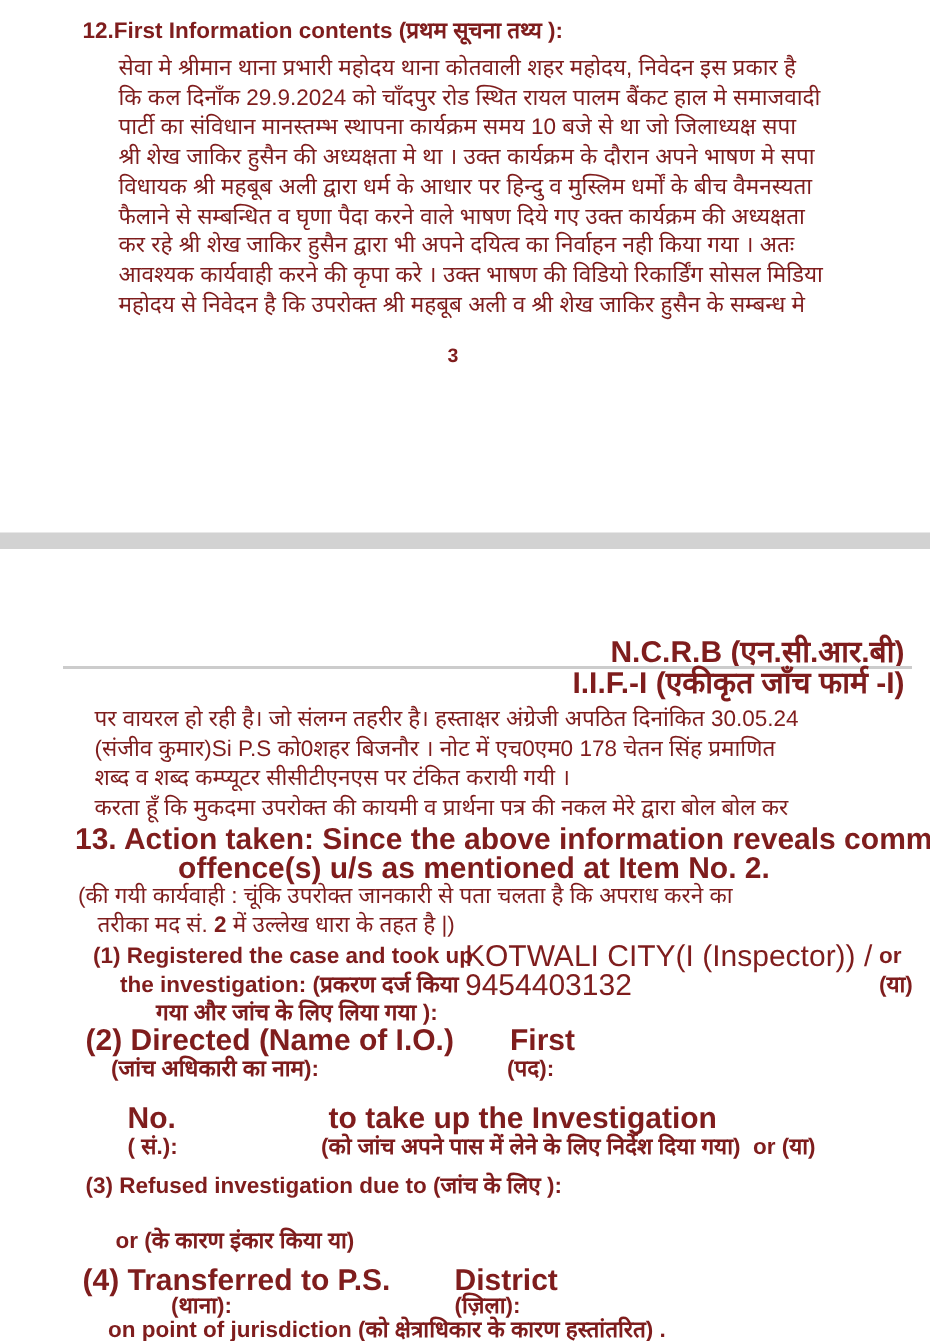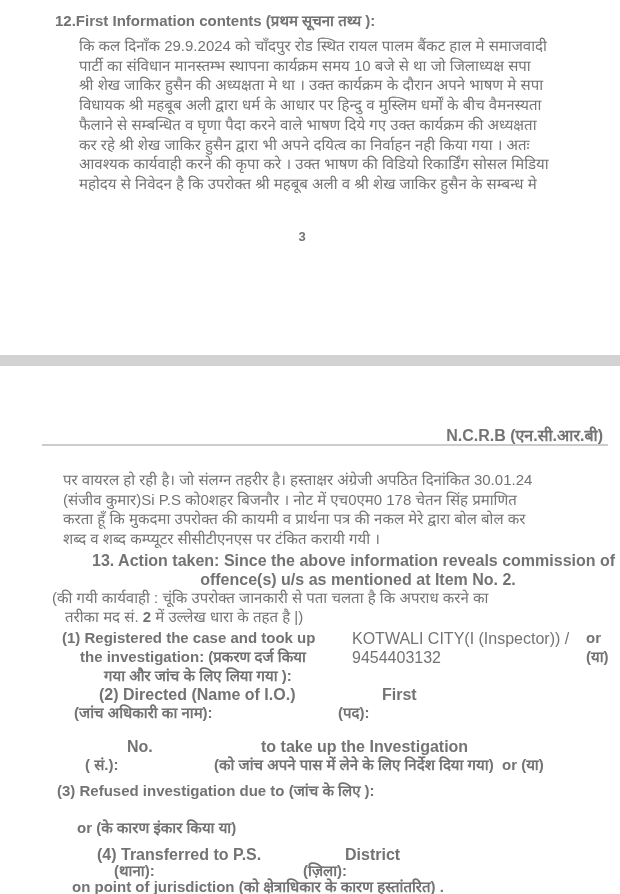--- a/index.html
+++ b/index.html
@@ -2,63 +2,65 @@
 <html><head>
 <meta charset="utf-8">
 <style>
   html,body{margin:0;padding:0;background:#ffffff;}
   .page{
     position:relative;
     width:620px;height:894px;
     background:#ffffff;
     overflow:hidden;
     font-family:"Liberation Sans","DejaVu Sans",sans-serif;
-    color:#737373;
+    color:#7f1d1d;
   }
   .abs{position:absolute;}
   .b{font-weight:bold;}
   .hin{font-size:15px;line-height:19.7px;}
-  .en{font-size:16px;line-height:19px;margin-left:42px;}
+  .en{font-size:20px;line-height:19px;}
   .small{font-size:13px;}
   .para-line{white-space:nowrap;}
   .sep-band{background:#d2d2d2;}
   .rule{background:#cccccc;}
   .right{text-align:right;}
   .center{text-align:center;}
 </style>
 </head>
 <body>
 
 <div class="page">
 
   <div class="abs b hin para-line" style="left:55px;top:11px;">12.First Information contents (प्रथम सूचना तथ्य ):</div>
 
   <div class="abs" style="left:79px;top:36px;width:500px;">
+    <div class="hin para-line">सेवा मे श्रीमान थाना प्रभारी महोदय थाना कोतवाली शहर महोदय, निवेदन इस प्रकार है</div>
     <div class="hin para-line">कि कल दिनाँक 29.9.2024 को चाँदपुर रोड स्थित रायल पालम बैंकट हाल मे समाजवादी</div>
     <div class="hin para-line">पार्टी का संविधान मानस्तम्भ स्थापना कार्यक्रम समय 10 बजे से था जो जिलाध्यक्ष सपा</div>
     <div class="hin para-line">श्री शेख जाकिर हुसैन की अध्यक्षता मे था । उक्त कार्यक्रम के दौरान अपने भाषण मे सपा</div>
     <div class="hin para-line">विधायक श्री महबूब अली द्वारा धर्म के आधार पर हिन्दु व मुस्लिम धर्मों के बीच वैमनस्यता</div>
     <div class="hin para-line">फैलाने से सम्बन्धित व घृणा पैदा करने वाले भाषण दिये गए उक्त कार्यक्रम की अध्यक्षता</div>
     <div class="hin para-line">कर रहे श्री शेख जाकिर हुसैन द्वारा भी अपने दयित्व का निर्वाहन नही किया गया । अतः</div>
     <div class="hin para-line">आवश्यक कार्यवाही करने की कृपा करे । उक्त भाषण की विडियो रिकार्डिंग सोसल मिडिया</div>
     <div class="hin para-line">महोदय से निवेदन है कि उपरोक्त श्री महबूब अली व श्री शेख जाकिर हुसैन के सम्बन्ध मे</div>
   </div>
 
   <div class="abs b small center" style="left:0;top:229px;width:604px;">3</div>
 
   <div class="abs sep-band" style="left:0;top:355px;width:620px;height:11px;"></div>
 
   <div class="abs b en right para-line" style="right:17px;top:426px;">N.C.R.B (एन.सी.आर.बी)</div>
   <div class="abs rule" style="left:42px;top:444px;width:566px;height:2px;"></div>
+  <div class="abs b en right para-line" style="right:17px;top:447px;">I.I.F.-I (एकीकृत जाँच फार्म -I)</div>
 
   <div class="abs" style="left:63px;top:470px;width:520px;">
-    <div class="hin para-line">पर वायरल हो रही है। जो संलग्न तहरीर है। हस्ताक्षर अंग्रेजी अपठित दिनांकित 30.01.24</div>
+    <div class="hin para-line">पर वायरल हो रही है। जो संलग्न तहरीर है। हस्ताक्षर अंग्रेजी अपठित दिनांकित 30.05.24</div>
     <div class="hin para-line">(संजीव कुमार)Si P.S को0शहर बिजनौर । नोट में एच0एम0 178 चेतन सिंह प्रमाणित</div>
+    <div class="hin para-line">शब्द व शब्द कम्प्यूटर सीसीटीएनएस पर टंकित करायी गयी ।</div>
     <div class="hin para-line">करता हूँ कि मुकदमा उपरोक्त की कायमी व प्रार्थना पत्र की नकल मेरे द्वारा बोल बोल कर</div>
-    <div class="hin para-line">शब्द व शब्द कम्प्यूटर सीसीटीएनएस पर टंकित करायी गयी ।</div>
   </div>
 
   <div class="abs b en para-line" style="left:50px;top:551px;">13. Action taken: Since the above information reveals commission of</div>
   <div class="abs b en center" style="left:12px;top:570px;width:608px;">offence(s) u/s as mentioned at Item No. 2.</div>
   <div class="abs hin para-line" style="left:52px;top:588px;">(की गयी कार्यवाही : चूंकि उपरोक्त जानकारी से पता चलता है कि अपराध करने का</div>
   <div class="abs hin para-line" style="left:65px;top:607px;">
     <span>तरीका मद सं. </span><span class="b">2</span><span> में उल्लेख धारा के तहत है |)</span>
   </div>
 
   <div class="abs b hin para-line" style="left:62px;top:628px;">(1) Registered the case and took up</div>

